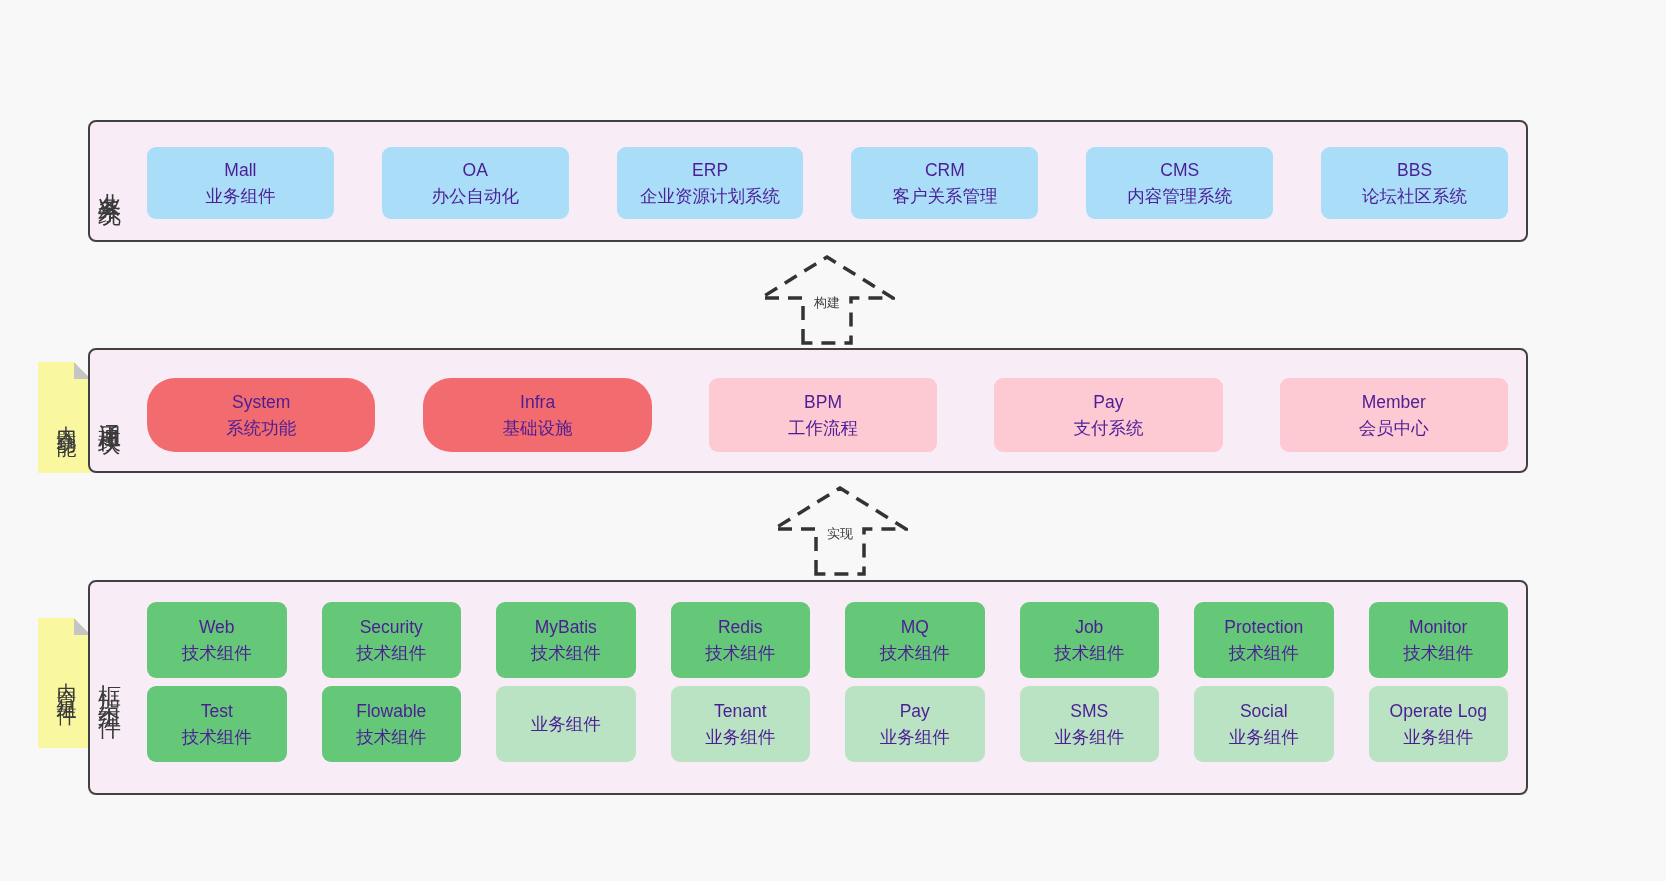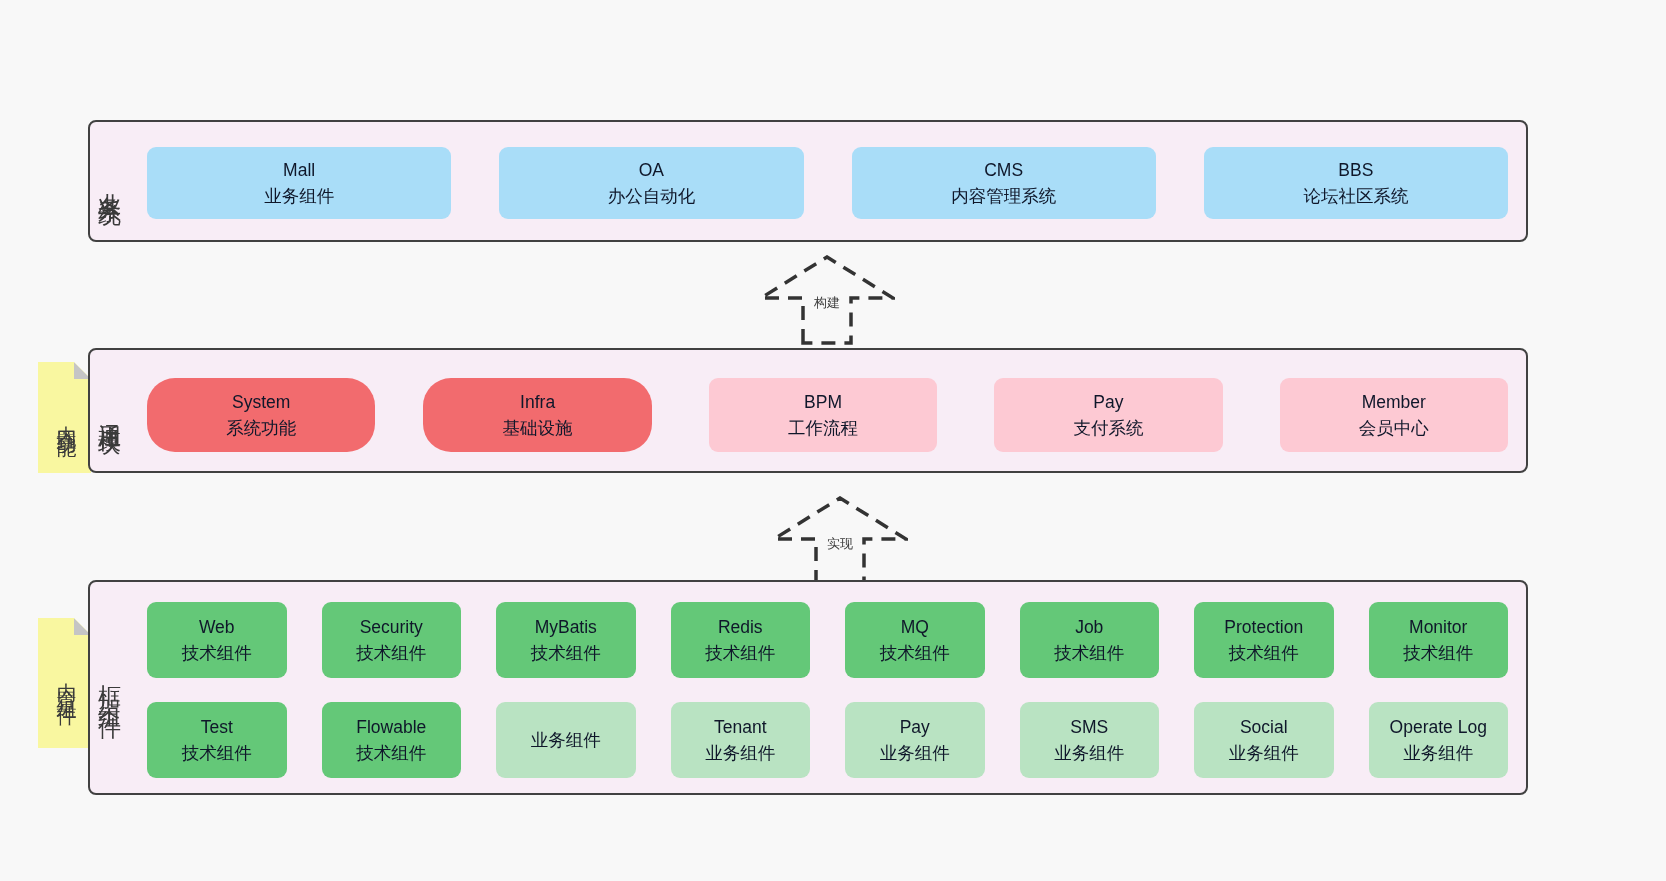--- a/index.html
+++ b/index.html
@@ -25,21 +25,21 @@
   }
   .side-label.tall{letter-spacing:11px;}
   .boxes-row{
     position:absolute;left:57px;right:18px;display:flex;
   }
   .row-6{gap:48px;}
   .row-8{gap:35px;}
   .box{
     flex:1;border-radius:9px;
     display:flex;flex-direction:column;align-items:center;justify-content:center;
-    text-align:center;font-size:17.5px;line-height:1.5;color:#0f172a;
+    text-align:center;font-size:17.5px;line-height:1.5;color:#4c1d95;
     padding:2px 6px;box-sizing:border-box;
   }
   .box.blue{background:#a9ddf8;}
   .box.red{background:#f26b6e;border-radius:28px;}
   .box.pink{background:#fdc9d3;margin-left:9px;}
   .box.green{background:#64c878;}
   .box.lightgreen{background:#b9e3c2;}
   
   .tab{
     position:absolute;left:38px;width:53px;background:#f9f7a0;z-index:1;
@@ -55,21 +55,21 @@
   .tab-label{
     position:absolute;left:0;right:14px;top:50%;transform:translateY(-50%);
     writing-mode:vertical-rl;text-orientation:upright;
     font-size:20px;color:#3a3a3a;letter-spacing:4px;line-height:1;
     margin:auto;white-space:nowrap;text-align:center;height:max-content;
   }
   .tab-framework .tab-label{letter-spacing:8px;}
   
   .arrow{position:absolute;width:136px;height:90px;z-index:1;}
   .arrow-build{left:759px;top:255px;}
-  .arrow-impl{left:772px;top:496px;}
+  .arrow-impl{left:772px;top:486px;}
   .arrow svg{position:absolute;inset:0;}
   .arrow-label{
     position:absolute;left:50%;top:37px;transform:translateX(-50%);
     background:#f8f8f8;padding:2px 4px;font-size:13px;color:#3a3a3a;
     white-space:nowrap;
   }
 </style>
 </head>
 <body>
 
@@ -85,20 +85,28 @@
 <div class="section section-business">
   <div class="side-label">业务系统</div>
   <div class="boxes-row row-6" style="top:25px;height:72px;">
     <div class="box blue">
       <span>Mall</span>
       <span>业务组件</span>
     </div>
     <div class="box blue">
       <span>OA</span>
       <span>办公自动化</span>
+    </div>
+    <div class="box blue">
+      <span>ERP</span>
+      <span>企业资源计划系统</span>
+    </div>
+    <div class="box blue">
+      <span>CRM</span>
+      <span>客户关系管理</span>
     </div>
     <div class="box blue">
       <span>CMS</span>
       <span>内容管理系统</span>
     </div>
     <div class="box blue">
       <span>BBS</span>
       <span>论坛社区系统</span>
     </div>
   </div>
@@ -173,21 +181,21 @@
     </div>
     <div class="box green">
       <span>Protection</span>
       <span>技术组件</span>
     </div>
     <div class="box green">
       <span>Monitor</span>
       <span>技术组件</span>
     </div>
   </div>
-  <div class="boxes-row row-8" style="top:120px;height:76px;">
+  <div class="boxes-row row-8" style="top:104px;height:76px;">
     <div class="box green">
       <span>Test</span>
       <span>技术组件</span>
     </div>
     <div class="box green">
       <span>Flowable</span>
       <span>技术组件</span>
     </div>
     <div class="box lightgreen">
       <span>业务组件</span>

